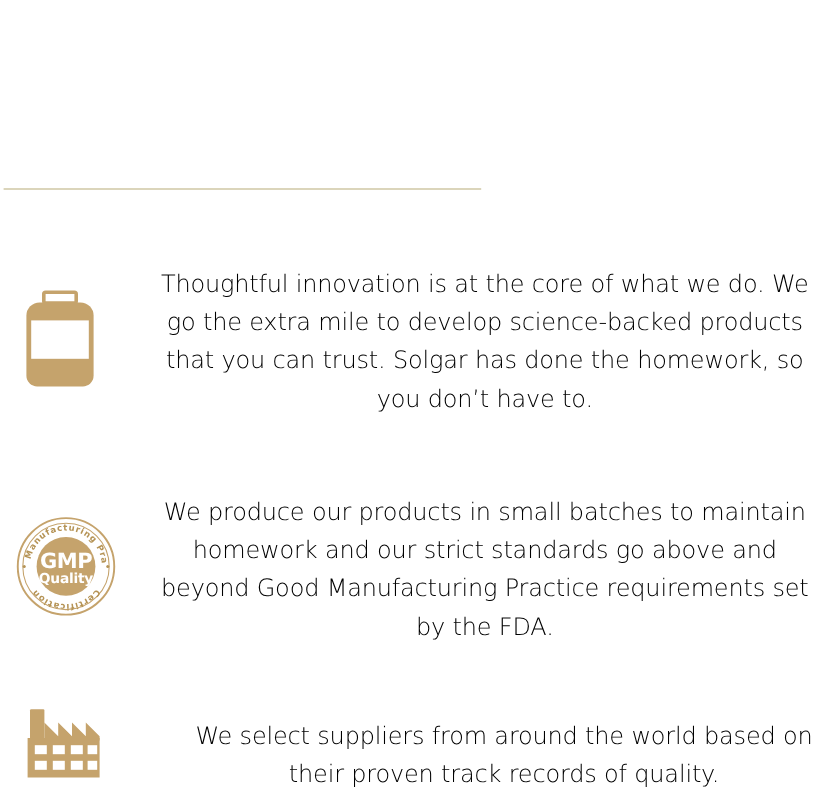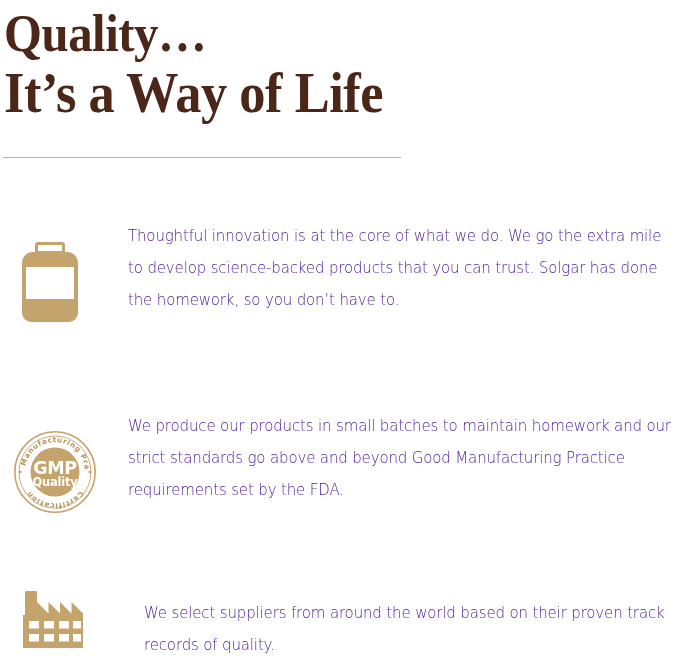--- a/index.html
+++ b/index.html
@@ -75,26 +75,27 @@
     width: 84px;
     height: 84px;
   }
 
   .feature-text {
     position: absolute;
     left: 128px;
     top: 0;
     width: 552px;
     font-family: "DejaVu Sans", sans-serif;
-    font-size: 15px;
+    font-size: 20px;
     line-height: 32px;
-    color: #4c1d95;
+    color: #000000;
     font-weight: 300;
     letter-spacing: -0.15px;
     white-space: pre-line;
+    text-align: center;
   }
   .feature-1 .feature-text { top: 7px; }
   .feature-2 .feature-text { top: 6px; }
   .feature-3 .feature-text { top: 19px; margin-left: 16px; }
 
   
   .bottle-icon {
     position: relative;
     width: 56px;
     height: 80px;
@@ -148,24 +149,20 @@
     margin-left: 7px;
     margin-top: 11px;
   }
   .factory-icon svg { display: block; }
 </style>
 </head>
 <body>
 
 <div class="page">
 
-  <div class="heading">
-    <div class="heading-line heading-line-1">Quality…</div>
-    <div class="heading-line heading-line-2">It’s a Way of Life</div>
-  </div>
 
   <div class="divider"></div>
 
   <div class="feature feature-1">
     <div class="feature-icon">
       <div class="bottle-icon">
         <div class="bottle-cap"></div>
         <div class="bottle-body"></div>
         <div class="bottle-label"></div>
       </div>

